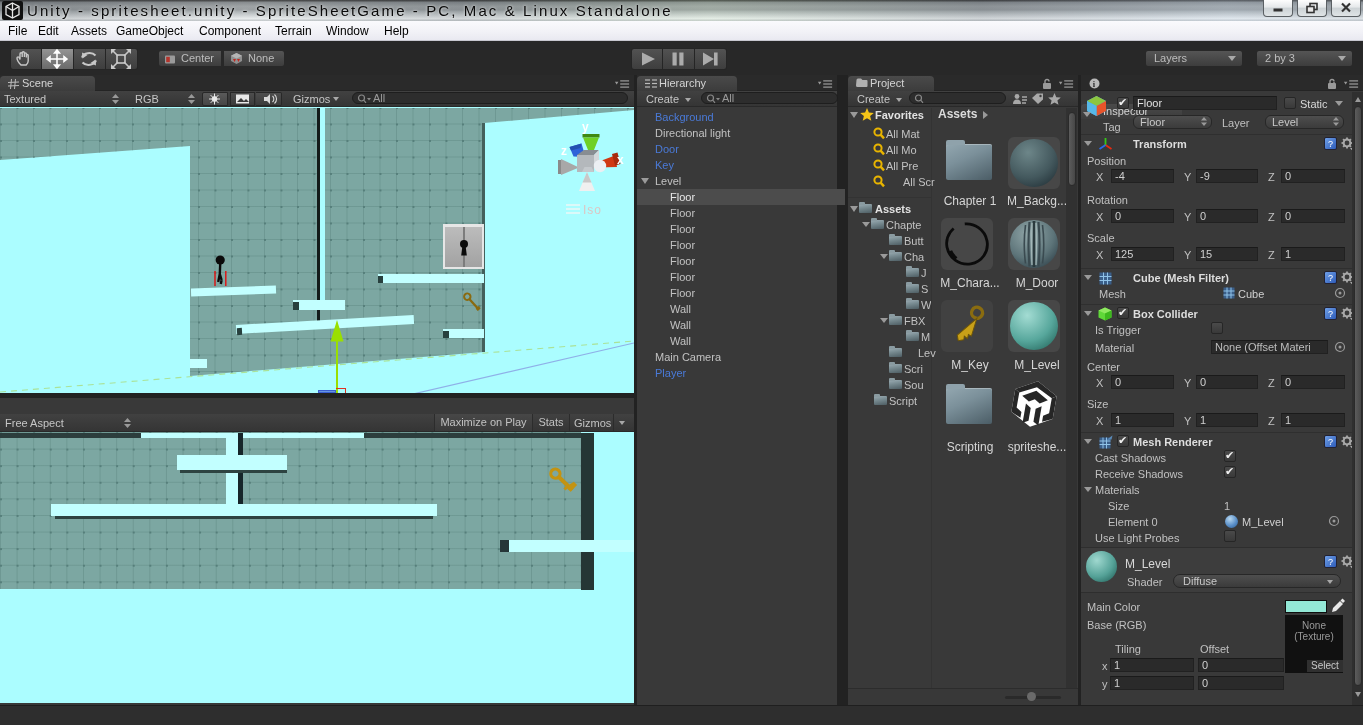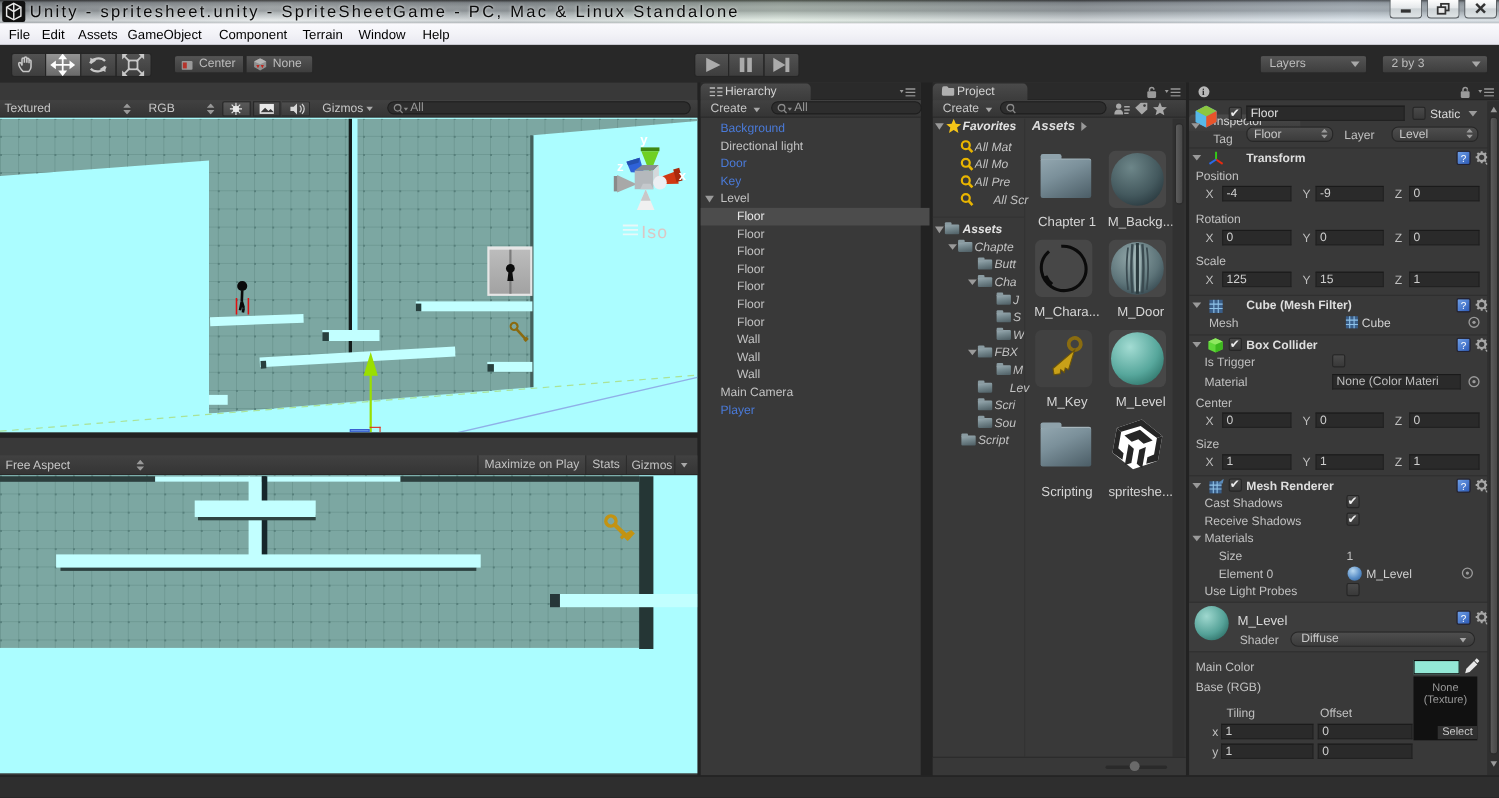--- a/index.html
+++ b/index.html
@@ -48,21 +48,21 @@
  linear-gradient(180deg,rgba(96,138,132,.5) 1px,rgba(0,0,0,0) 1px),linear-gradient(90deg,rgba(96,138,132,.5) 1px,rgba(0,0,0,0) 1px);}
 .plat{position:absolute;background:#c2ffff;}
 .notch{position:absolute;background:#28403e;}
 
 #hierarchy{left:637px;top:75px;width:200px;height:630px;}
 .hrow{position:absolute;left:0;width:208px;height:16px;line-height:16px;color:#c2c2c2;}
 .hrow.blue{color:#4a7ad8;}
 .hrow.sel{background:#4c4c4c;color:#e8e8e8;}
 
 #project{left:848px;top:75px;width:230px;height:630px;}
-.prow{position:absolute;height:16px;line-height:16px;color:#c2c2c2;white-space:nowrap;overflow:hidden;font-style:italic;}
+.prow{position:absolute;height:16px;line-height:16px;color:#c2c2c2;white-space:nowrap;overflow:hidden;}
 .thumblabel{position:absolute;width:74px;text-align:center;font-size:12px;color:#d6d6d6;white-space:nowrap;overflow:hidden;}
 .tile{position:absolute;width:52px;height:52px;border-radius:6px;background:#474747;}
 .fold{position:absolute;width:13px;height:9px;background:linear-gradient(170deg,#9cadb4 0%,#76898f 45%,#4d5d63 100%);border-radius:1px;}
 .fold::before{content:"";position:absolute;top:-2px;left:0;width:6px;height:2.5px;background:#8a9ba1;border-radius:1px 1px 0 0;}
 .bigfold{position:absolute;width:46px;height:36px;background:linear-gradient(155deg,#93a7b0 0%,#7b909a 40%,#4b5d66 100%);border-radius:2px;box-shadow:inset 0 1px 0 rgba(255,255,255,.3);}
 .bigfold::before{content:"";position:absolute;top:-4px;left:0;width:19px;height:5px;background:#8fa2ab;border-radius:2px 2px 0 0;}
 .sph{position:absolute;width:43px;height:43px;border-radius:50%;overflow:hidden;}
 
 #inspector{left:1081px;top:75px;width:282px;height:630px;}
 .ilabel{position:absolute;color:#c0c0c0;font-size:11px;}
@@ -195,20 +195,39 @@
           <path d="M8 3.5 L19 10 L8 16.5 Z" fill="#ababab"></path>
           <rect x="19" y="3.5" width="3.6" height="13" fill="#ababab"></rect>
         </svg></div>
 
     <div class="ddbtn" style="left:1145px;top:9px;width:98px;">Layers</div>
     <div class="ddarrow" style="left:1228px;top:15px;"></div>
     <div class="ddbtn" style="left:1256px;top:9px;width:97px;">2 by 3</div>
     <div class="ddarrow" style="left:1338px;top:15px;"></div>
   </div>
   <div id="scenepanel" class="panel">
+    <div class="tabbar">
+      <div class="tab" style="left:0;width:95px;">Scene</div>
+      <svg class="abs" style="left:8px;top:4px;" width="11" height="10" viewBox="0 0 11 10">
+          <g stroke="#bbb" stroke-width="1">
+            <line x1="3.5" y1="0" x2="2.5" y2="10"></line>
+            <line x1="7.5" y1="0" x2="6.5" y2="10"></line>
+            <line x1="0" y1="3.5" x2="11" y2="3"></line>
+            <line x1="0" y1="7" x2="11" y2="6.5"></line>
+          </g>
+        </svg>
+      <svg class="panelmenu" width="16" height="9" viewBox="0 0 16 9">
+          <path d="M0 2 l4 0 -2 3 z" fill="#999"></path>
+          <g stroke="#999" stroke-width="1.4">
+            <line x1="6" y1="1" x2="16" y2="1"></line>
+            <line x1="6" y1="4.5" x2="16" y2="4.5"></line>
+            <line x1="6" y1="8" x2="16" y2="8"></line>
+          </g>
+        </svg>
+    </div>
     <div class="subbar" style="top:16px;">
       <span class="abs" style="left:4px;top:2px;color:#c6c6c6;">Textured</span>
       <svg class="abs" style="left:112px;top:3px;" width="7" height="10" viewBox="0 0 7 10">
           <path d="M3.5 0 L7 4 H0 Z M3.5 10 L0 6 H7 Z" fill="#999"></path>
         </svg>
       <span class="abs" style="left:135px;top:2px;color:#c6c6c6;">RGB</span>
       <svg class="abs" style="left:188px;top:3px;" width="7" height="10" viewBox="0 0 7 10">
           <path d="M3.5 0 L7 4 H0 Z M3.5 10 L0 6 H7 Z" fill="#999"></path>
         </svg>
       <div class="abs" style="left:202px;top:1px;width:26px;height:14px;background:linear-gradient(180deg,#5a5a5a,#464646);border:1px solid #282828;border-radius:2px 0 0 2px;">
@@ -322,21 +341,21 @@
         <path d="M34 57 l4.5 10.5 h-9 z" fill="#c8c8c8"></path>
       </svg>
       <g class="abs"></g>
       <svg class="abs" style="left:566px;top:96px;" width="14" height="12" viewBox="0 0 14 12">
           <g stroke="#e8f8f8" stroke-width="1.6">
             <line x1="0" y1="2" x2="14" y2="2"></line>
             <line x1="0" y1="6" x2="14" y2="6"></line>
             <line x1="0" y1="10" x2="14" y2="10"></line>
           </g>
         </svg>
-      <span class="abs" style="left:583px;top:96px;color:#dcc6c4;font-size:16px;letter-spacing:1px;">Iso</span>
+      <span class="abs" style="left:583px;top:96px;color:#dcc6c4;font-size:12px;letter-spacing:1px;">Iso</span>
     </div>
   </div>
   <div id="gamepanel" class="panel">
     <div class="subbar" style="top:16px;height:18px;">
       <span class="abs" style="left:5px;top:3px;color:#c6c6c6;">Free Aspect</span>
       <svg class="abs" style="left:124px;top:4px;" width="7" height="10" viewBox="0 0 7 10">
           <path d="M3.5 0 L7 4 H0 Z M3.5 10 L0 6 H7 Z" fill="#999"></path>
         </svg>
       <div class="abs" style="left:434px;top:0;width:99px;height:17px;background:linear-gradient(180deg,#474747,#3a3a3a);border-left:1px solid #2c2c2c;border-right:1px solid #2c2c2c;color:#c2c2c2;text-align:center;line-height:17px;">Maximize on Play</div>
       <div class="abs" style="left:533px;top:0;width:37px;height:17px;border-right:1px solid #2c2c2c;color:#c2c2c2;text-align:center;line-height:17px;">Stats</div>
@@ -740,21 +759,21 @@
       <svg class="abs" style="left:17px;top:2px;" width="14" height="14" viewBox="0 0 14 14">
           <path d="M7 0.5 L13.5 3.5 V10.5 L7 13.5 L0.5 10.5 V3.5 Z" fill="#5fd838"></path>
           <path d="M7 0.5 L13.5 3.5 L7 6.5 L0.5 3.5 Z" fill="#8fe860"></path>
           <path d="M7 6.5 L13.5 3.5 V10.5 L7 13.5 Z" fill="#3db81e"></path>
         </svg>
       <div class="chk on" style="left:36px;top:2px;"></div>
     </div>
     <span class="ilabel" style="left:14px;top:249px;">Is Trigger</span>
     <div class="chk" style="left:130px;top:247px;"></div>
     <span class="ilabel" style="left:14px;top:267px;">Material</span>
-    <div class="ifield" style="left:130px;top:265px;width:117px;color:#bdbdbd;">None (Color Materi</div>
+    <div class="ifield" style="left:130px;top:265px;width:117px;color:#bdbdbd;">None (Offset Materi</div>
     <svg class="abs" style="left:253px;top:266px;" width="12" height="12" viewBox="0 0 12 12">
         <circle cx="6" cy="6" r="4.5" fill="none" stroke="#9a9a9a" stroke-width="1.2"></circle>
         <circle cx="6" cy="6" r="1.5" fill="#9a9a9a"></circle>
       </svg>
     <span class="ilabel" style="left:6px;top:286px;">Center</span>
     <span class="ilabel" style="left:15px;top:302px;">X</span>
       <div class="ifield" style="left:30px;top:300px;width:63px;">0</div>
     <span class="ilabel" style="left:103px;top:302px;">Y</span>
       <div class="ifield" style="left:115px;top:300px;width:62px;">0</div>
     <span class="ilabel" style="left:187px;top:302px;">Z</span>

